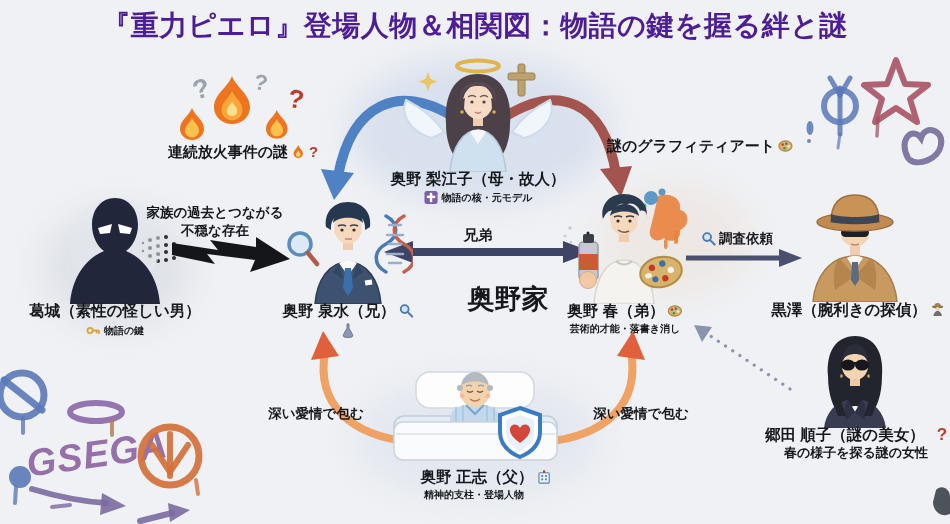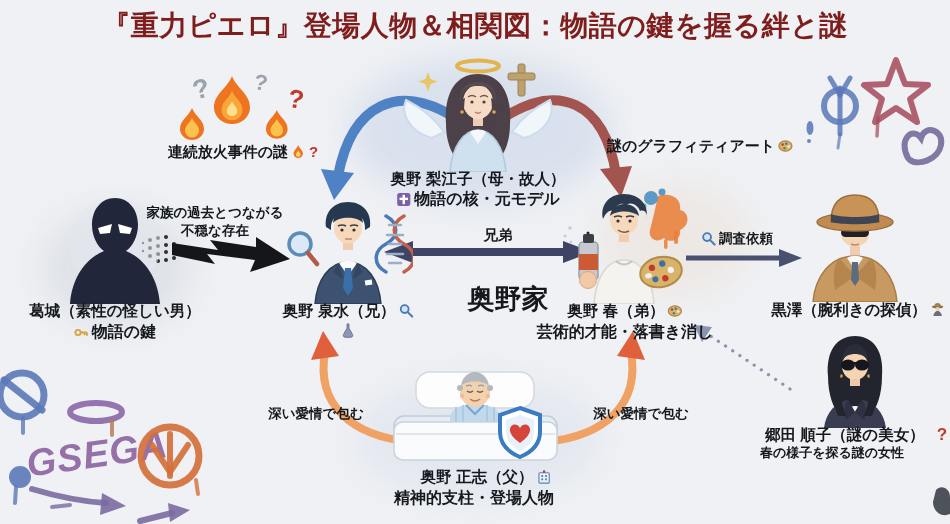--- a/index.html
+++ b/index.html
@@ -11,25 +11,25 @@
   }
   .tint{position:absolute;border-radius:50%;filter:blur(16px);z-index:0;}
   .layer{position:absolute;left:0;top:0;z-index:2;}
   .glayer{position:absolute;left:0;top:0;z-index:1;}
   .char{position:absolute;z-index:3;}
   .lbl{
     position:absolute;z-index:4;transform:translateX(-50%);
     white-space:nowrap;font-weight:bold;color:#15181d;
     display:flex;align-items:center;gap:3px;line-height:1.15;
   }
-  .title{font-size:28px;font-weight:900;letter-spacing:.5px;color:#7f1d1d;}
+  .title{font-size:28px;font-weight:900;letter-spacing:.5px;color:#4c1d95;}
   .big{font-size:27px;font-weight:900;margin-left:32px;}
   .mid{font-size:20px;font-weight:900;}
   .name{font-size:15.5px;}
-  .sub{font-size:16px;}
+  .sub{font-size:10px;}
   .rel{font-size:13.5px;}
   .ic{width:15px;height:15px;display:inline-block;}
   .qmark{position:absolute;z-index:2;font-weight:900;font-family:"Liberation Sans",sans-serif;}
   .qgray{color:#9aa2ac;}
   .qred{color:#c0392b;}
   .qinline{font-size:15px;font-weight:900;color:#c0392b;}
 </style>
 </head>
 <body>
 
@@ -367,21 +367,21 @@
         <rect x="1" y="1" width="14" height="14" rx="2.5" fill="#7d5fa8"></rect>
         <rect x="6.7" y="3" width="2.6" height="10" fill="#fff"></rect>
         <rect x="3.5" y="6" width="9" height="2.6" fill="#fff"></rect>
       </svg>
     <span>物語の核・元モデル</span>
   </div>
 
   <div class="lbl rel" style="left:215px;top:205px;">家族の過去とつながる</div>
   <div class="lbl rel" style="left:215px;top:223px;">不穏な存在</div>
 
-  <div class="lbl rel" style="left:498px;top:227px;font-size:14.5px;">兄弟</div>
+  <div class="lbl rel" style="left:478px;top:227px;font-size:14.5px;">兄弟</div>
 
   <div class="lbl big" style="left:476px;top:284px;">奥野家</div>
 
   <div class="lbl rel" style="left:737px;top:231px;">
     <svg class="ic" viewBox="0 0 16 16">
         <circle cx="6.5" cy="6.5" r="4.2" fill="rgba(205,228,245,.8)" stroke="#4a7ab5" stroke-width="2"></circle>
         <line x1="10" y1="10" x2="14.5" y2="14.5" stroke="#4a7ab5" stroke-width="2.2" stroke-linecap="round"></line>
       </svg>
     <span>調査依頼</span>
   </div>
@@ -429,21 +429,21 @@
         <path d="M4.5 5 C4.5 2 6 1 8 1 C10 1 11.5 2 11.5 5 Z" fill="#9c824f"></path>
         <circle cx="8" cy="7.5" r="2.2" fill="#f0d0ae"></circle>
         <path d="M3.5 15 C4 11 6 9.5 8 9.5 C10 9.5 12 11 12.5 15 Z" fill="#6b6f78"></path>
       </svg>
   </div>
 
   <div class="lbl name" style="left:856px;top:425px;gap:12px;">
     <span>郷田 順子（謎の美女）</span>
     <span class="qinline" style="font-size:17px;">?</span>
   </div>
-  <div class="lbl sub" style="left:832px;top:446px;font-size:13px;">春の様子を探る謎の女性</div>
+  <div class="lbl sub" style="left:856px;top:446px;font-size:13px;">春の様子を探る謎の女性</div>
 
   <div class="lbl name" style="left:474px;top:468px;margin-left:12px;">
     <span>奥野 正志（父）</span>
     <svg class="ic" viewBox="0 0 16 16">
         <rect x="2.5" y="4" width="11" height="11" rx="1" fill="#eaf1f9" stroke="#5a82b5" stroke-width="1.2"></rect>
         <rect x="6.8" y="1.5" width="2.4" height="2.5" fill="#c0392b"></rect>
         <rect x="5" y="6.5" width="2" height="2" fill="#5a82b5"></rect>
         <rect x="9" y="6.5" width="2" height="2" fill="#5a82b5"></rect>
         <rect x="5" y="10" width="2" height="2" fill="#5a82b5"></rect>
         <rect x="9" y="10" width="2" height="2" fill="#5a82b5"></rect>

